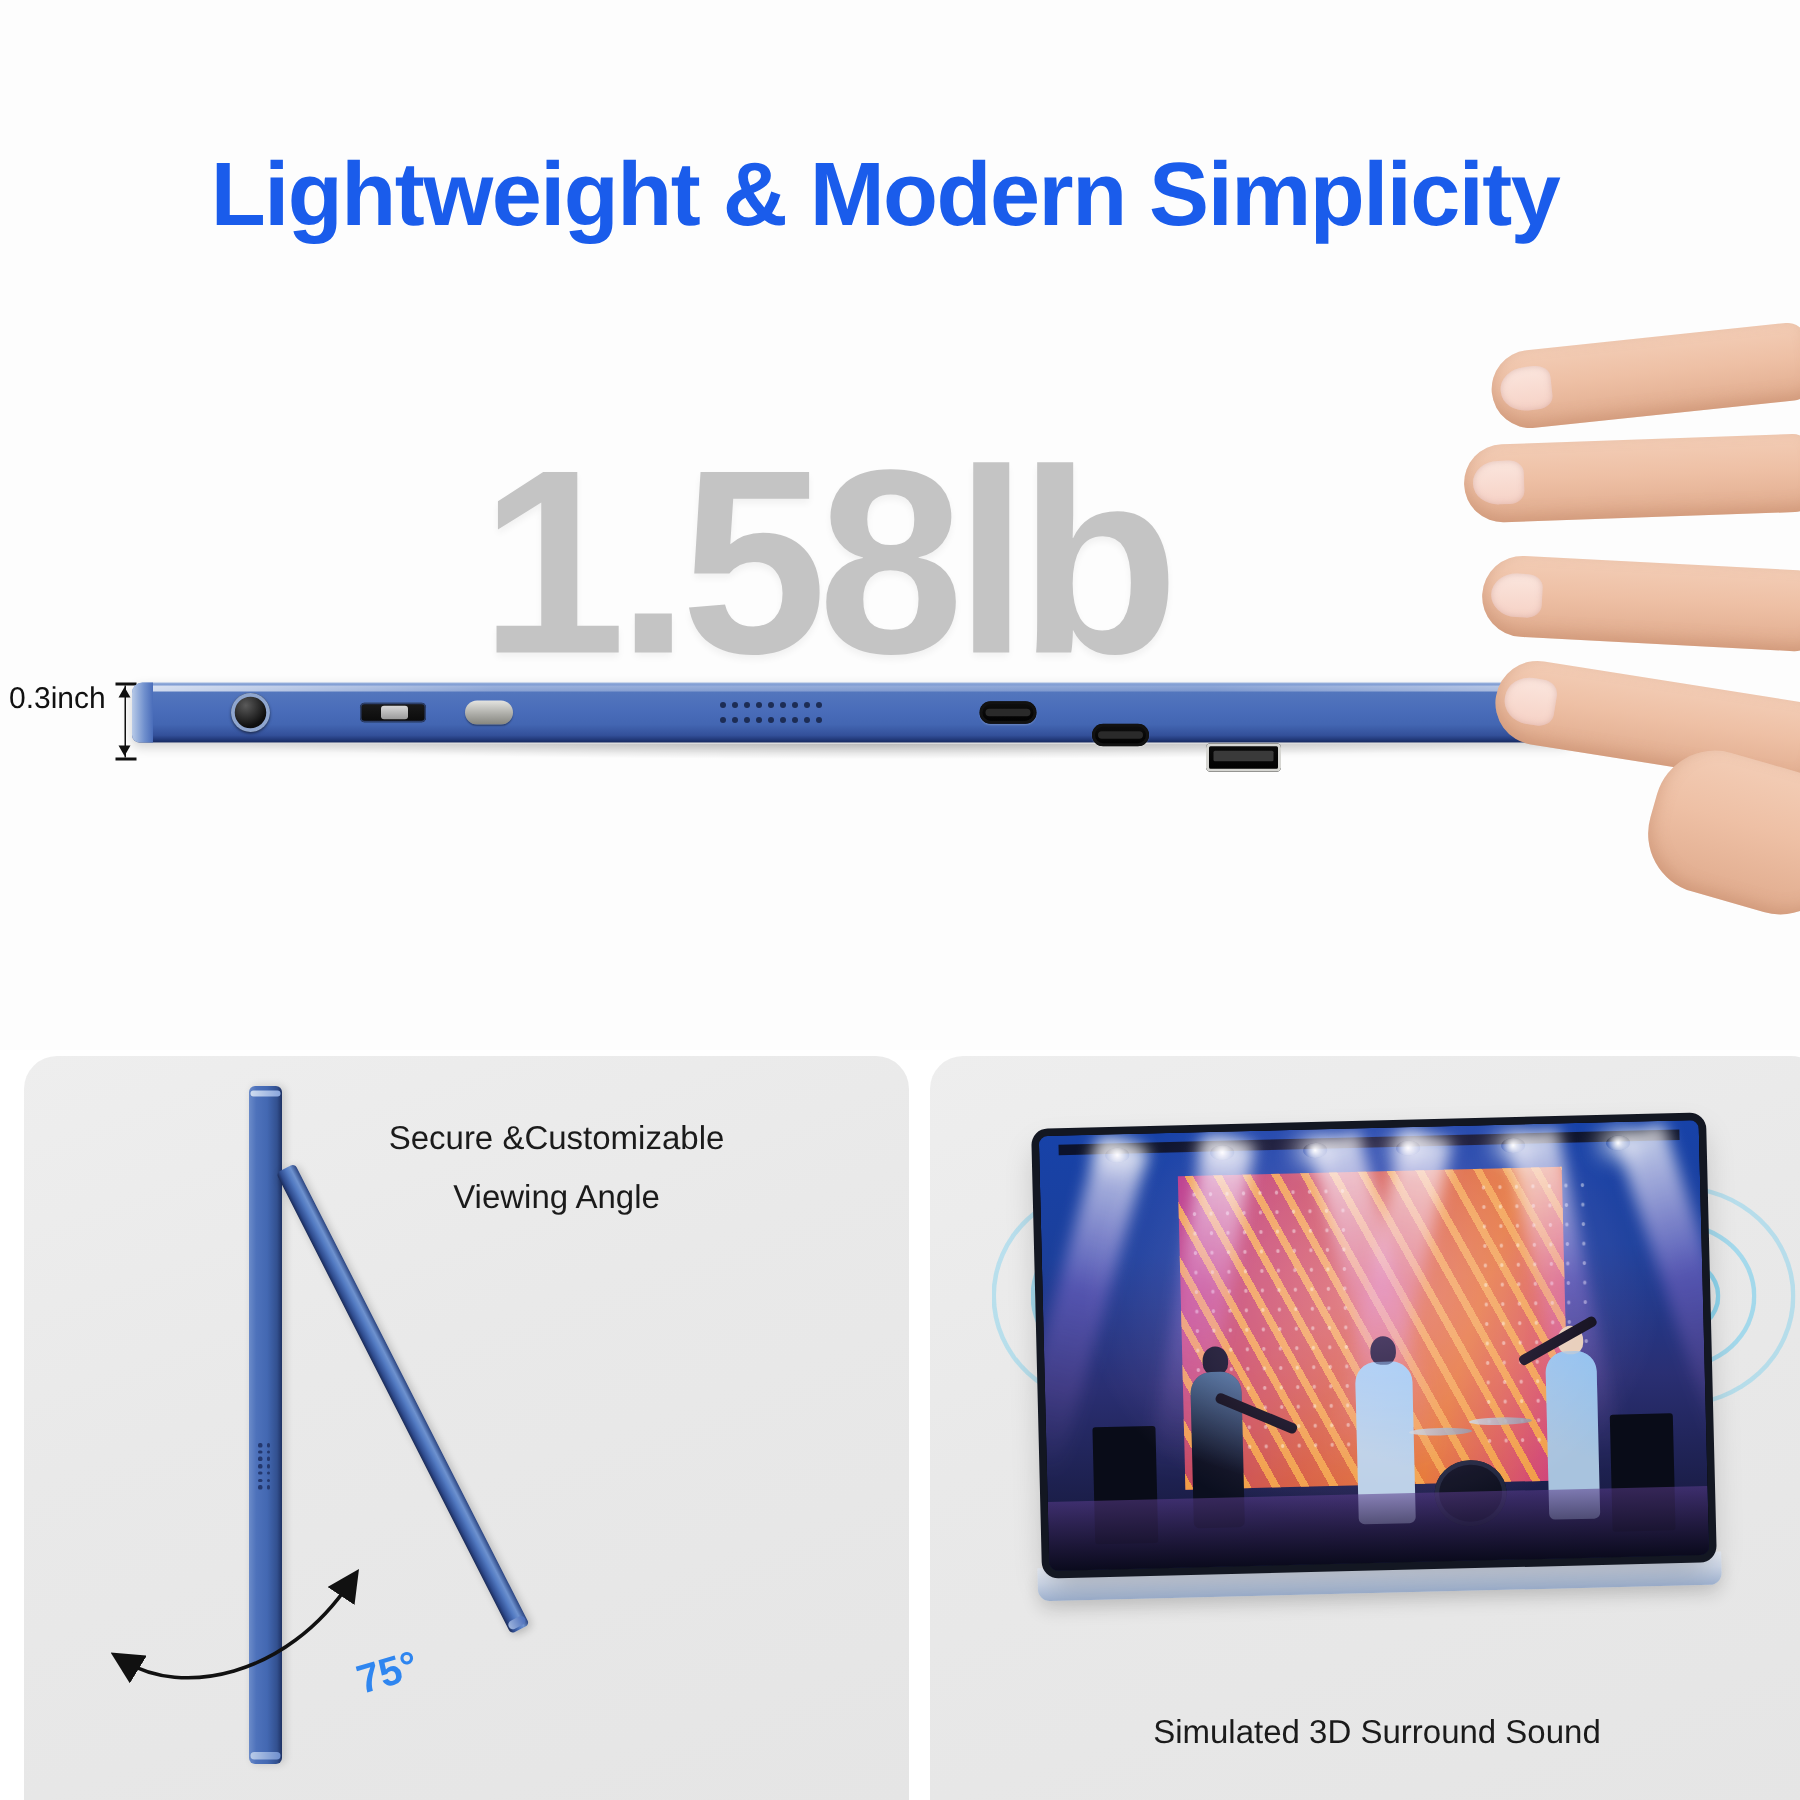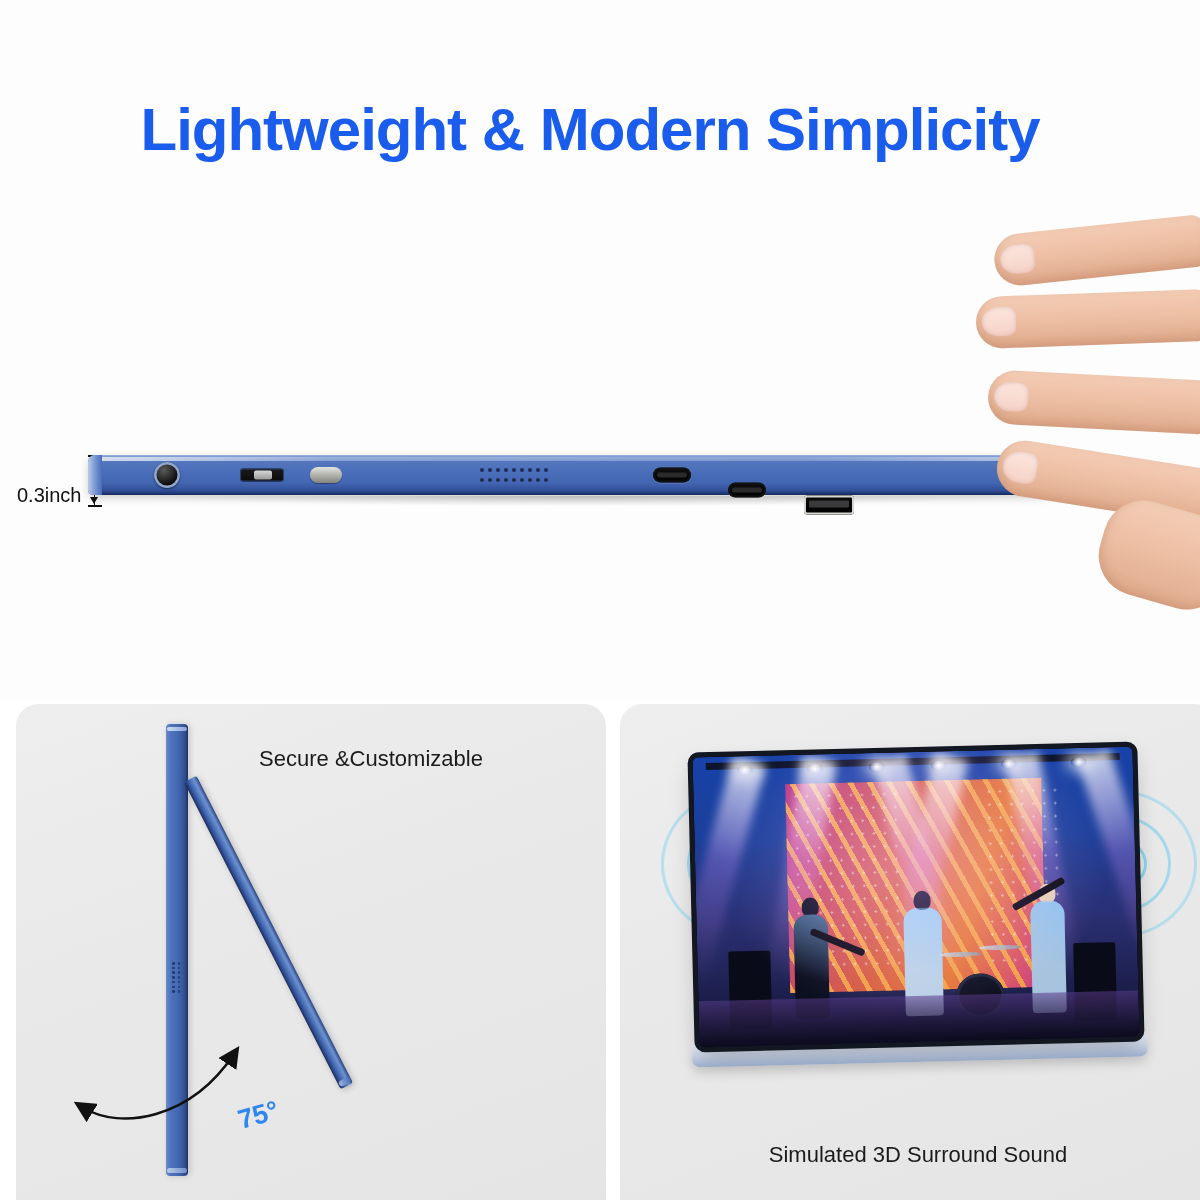--- a/index.html
+++ b/index.html
@@ -39,21 +39,21 @@
     letter-spacing:-6px;
     line-height:1;
     font-family:"Liberation Sans","DejaVu Sans",sans-serif;
     text-shadow:0 3px 5px rgba(0,0,0,.05);
     user-select:none;
   }
 
   
   .dim-wrap{
     position:absolute;left:6px;top:455px;
-    display:flex;align-items:flex-end;gap:6px;margin-left:11px;
+    display:flex;align-items:flex-start;gap:6px;
   }
   .dim-label{
     font-size:20px;color:#111;
     font-family:"Liberation Sans","DejaVu Sans",sans-serif;
     white-space:nowrap;
   }
   .dim-bar{position:relative;width:14px;height:52px;}
   .dim-bar:before,.dim-bar:after{
     content:"";position:absolute;left:0;width:14px;height:2px;background:#111;
   }
@@ -340,20 +340,21 @@
 </style>
 </head>
 <body>
 
 <div class="stage">
 
   <section class="hero">
 
     <h1 class="hero-title">Lightweight &amp; Modern Simplicity</h1>
 
+    <div class="weight-mark">1.58lb</div>
 
     <div class="dim-wrap">
       <span class="dim-label">0.3inch</span>
       <span class="dim-bar">
         <span class="vline"></span>
           <span class="ar-up"></span>
           <span class="ar-dn"></span>
       </span>
     </div>
 
@@ -409,20 +410,21 @@
         </div>
       <div class="finger" style="left:120px;top:292px;width:130px;height:96px;border-radius:40px;transform:rotate(16deg)"></div>
     </div>
   </section>
 
   <section class="panels">
 
     <div class="panel panel-left">
       <div class="cap cap-left">
         <div>Secure &amp;Customizable</div>
+        <div>Viewing Angle</div>
       </div>
 
       <div class="stand">
         <div class="mon-body"></div>
         <div class="mon-grille">
           <i></i>
             <i></i>
             <i></i>
             <i></i>
             <i></i>

